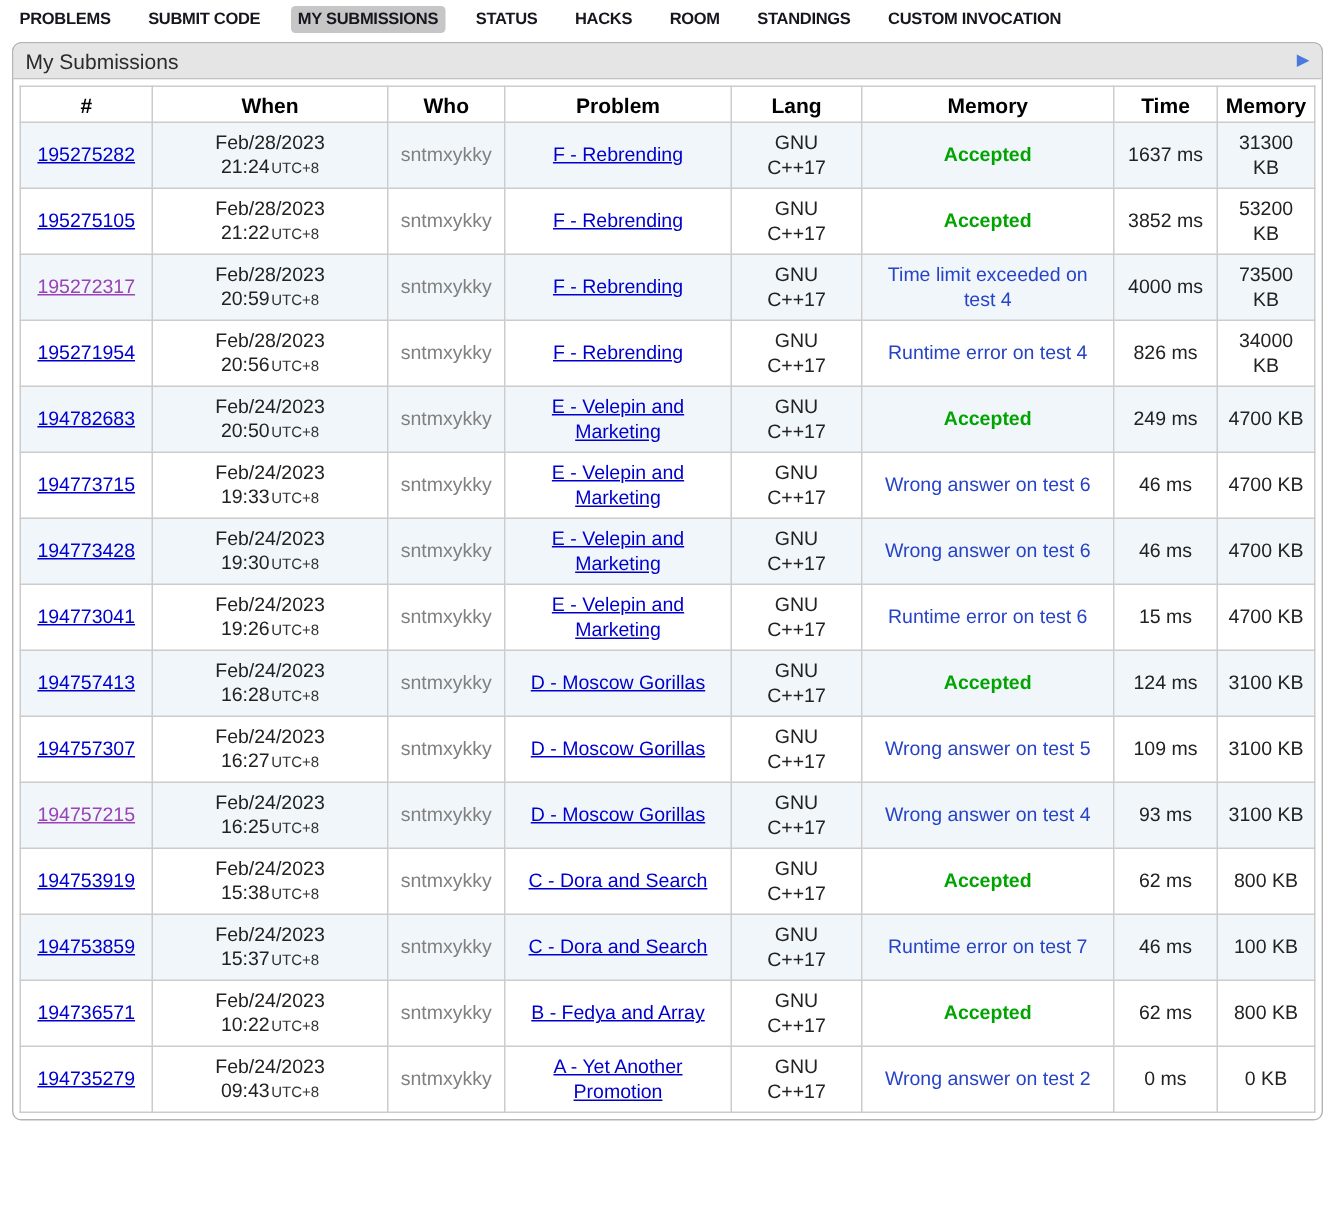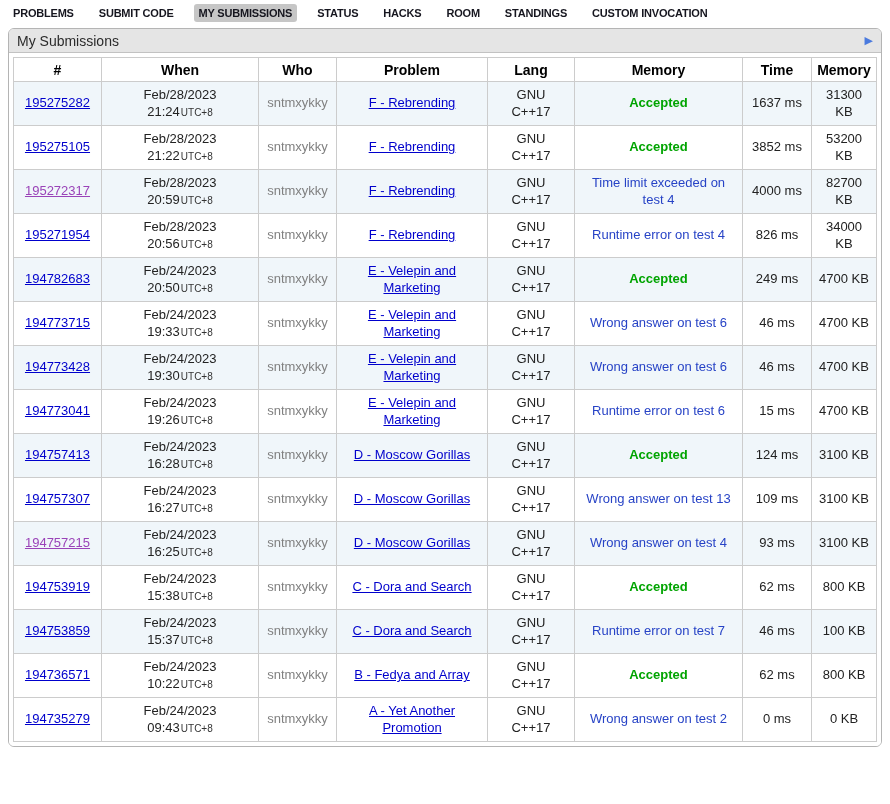--- a/index.html
+++ b/index.html
@@ -192,21 +192,21 @@
             <td class="col-id"><a class="id-link visited">195272317</a></td>
             <td class="col-when">
               <div>Feb/28/2023</div>
               <div>20:59<span class="tz">UTC+8</span></div>
             </td>
             <td class="col-who"><a class="user-gray">sntmxykky</a></td>
             <td class="col-problem"><a class="problem-link">F - Rebrending</a></td>
             <td class="col-lang">GNU C++17</td>
             <td class="col-verdict"><span class="verdict-rejected">Time limit exceeded on test 4</span></td>
             <td class="col-time">4000 ms</td>
-            <td class="col-memory">82700 KB</td>
+            <td class="col-memory">73500 KB</td>
           </tr>
           <tr>
             <td class="col-id"><a class="id-link">195271954</a></td>
             <td class="col-when">
               <div>Feb/28/2023</div>
               <div>20:56<span class="tz">UTC+8</span></div>
             </td>
             <td class="col-who"><a class="user-gray">sntmxykky</a></td>
             <td class="col-problem"><a class="problem-link">F - Rebrending</a></td>
             <td class="col-lang">GNU C++17</td>
@@ -281,21 +281,21 @@
           </tr>
           <tr>
             <td class="col-id"><a class="id-link">194757307</a></td>
             <td class="col-when">
               <div>Feb/24/2023</div>
               <div>16:27<span class="tz">UTC+8</span></div>
             </td>
             <td class="col-who"><a class="user-gray">sntmxykky</a></td>
             <td class="col-problem"><a class="problem-link">D - Moscow Gorillas</a></td>
             <td class="col-lang">GNU C++17</td>
-            <td class="col-verdict"><span class="verdict-rejected">Wrong answer on test 13</span></td>
+            <td class="col-verdict"><span class="verdict-rejected">Wrong answer on test 5</span></td>
             <td class="col-time">109 ms</td>
             <td class="col-memory">3100 KB</td>
           </tr>
           <tr class="alt">
             <td class="col-id"><a class="id-link visited">194757215</a></td>
             <td class="col-when">
               <div>Feb/24/2023</div>
               <div>16:25<span class="tz">UTC+8</span></div>
             </td>
             <td class="col-who"><a class="user-gray">sntmxykky</a></td>

